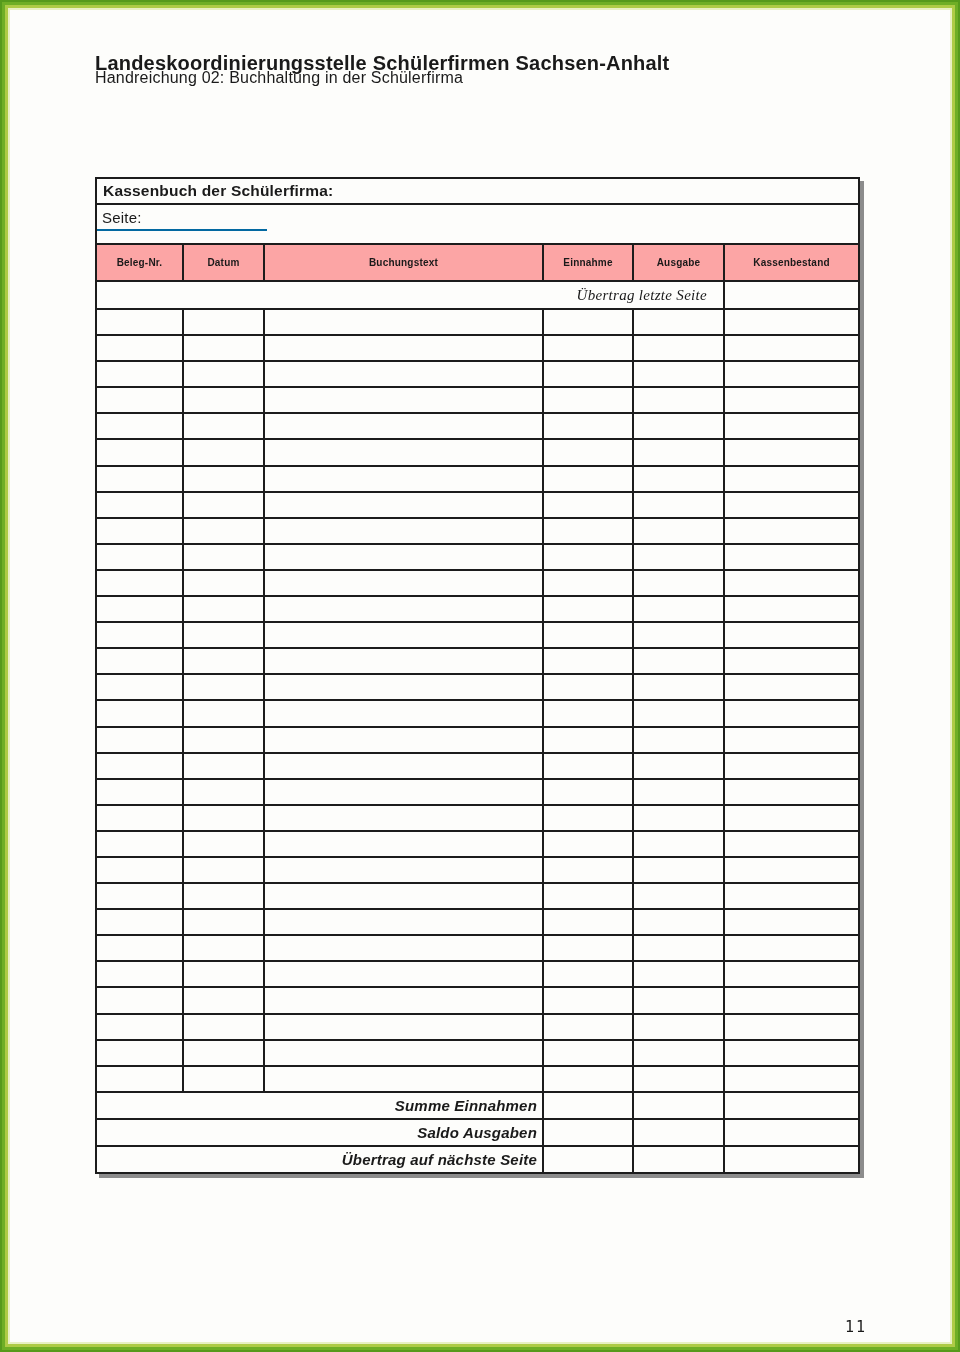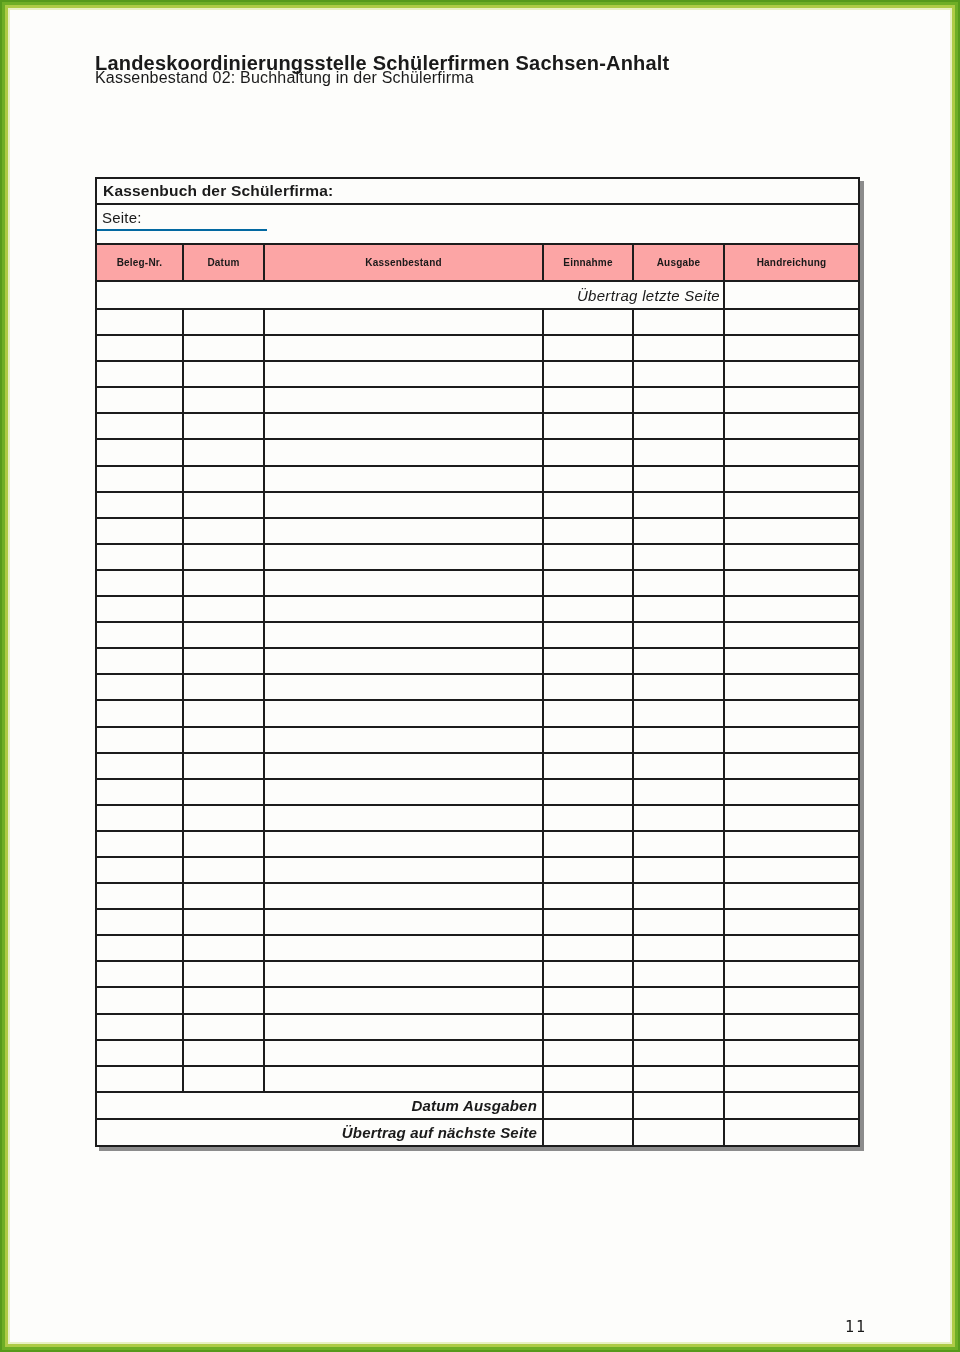--- a/index.html
+++ b/index.html
@@ -45,22 +45,23 @@
     border-bottom:2px solid #0369a1;
     font-size:15px; padding:1px 0 3px 5px; letter-spacing:0.2px;
   }
   .head-row th {
     height:37px; background:#fca5a5;
     font-size:10px; font-weight:bold; text-align:center;
     letter-spacing:0.2px; vertical-align:middle;
   }
   .carry-cell {
     height:28px; font-style:italic; font-size:15px;
-    text-align:right; padding-right:3px; letter-spacing:0.3px;
+    text-align:right; padding-right:16px; letter-spacing:0.3px;
     vertical-align:middle;
+    font-family:Liberation Serif, serif;
   }
   .data-row td { height:26.1px; }
   .sum-row td { height:27px; }
   .sum-label {
     font-style:italic; font-weight:bold; font-size:15px;
     text-align:right; padding-right:5px; letter-spacing:0.2px;
     vertical-align:middle;
   }
   .pagenum {
     position:absolute; left:95px; top:1306px; width:772px;
@@ -71,21 +72,21 @@
 </style>
 </head>
 <body>
 
 <div class="frame-1"></div>
 <div class="frame-2"></div>
 <div class="frame-3"></div>
 <div class="frame-4"></div>
 
 <div class="doc-h1">Landeskoordinierungsstelle Schülerfirmen Sachsen-Anhalt</div>
-<div class="doc-h2">Kassenbestand 02: Buchhaltung in der Schülerfirma</div>
+<div class="doc-h2">Handreichung 02: Buchhaltung in der Schülerfirma</div>
 
 <table class="kb">
   <colgroup>
     <col style="width:87px">
     <col style="width:81px">
     <col style="width:279px">
     <col style="width:90px">
     <col style="width:91px">
     <col style="width:135px">
   </colgroup>
@@ -94,24 +95,24 @@
       <td class="title-cell" colspan="6">Kassenbuch der Schülerfirma:</td>
     </tr>
     <tr>
       <td class="seite-cell" colspan="6">
         <span class="seite-span">Seite:</span>
       </td>
     </tr>
     <tr class="head-row">
       <th>Beleg-Nr.</th>
       <th>Datum</th>
-      <th>Kassenbestand</th>
+      <th>Buchungstext</th>
       <th>Einnahme</th>
       <th>Ausgabe</th>
-      <th>Handreichung</th>
+      <th>Kassenbestand</th>
     </tr>
     <tr>
       <td class="carry-cell" colspan="5">Übertrag letzte Seite</td>
       <td></td>
     </tr>
   <tr class="data-row">
         <td></td>
         <td></td>
         <td></td>
         <td></td>
@@ -344,21 +345,27 @@
       </tr>
       <tr class="data-row">
         <td></td>
         <td></td>
         <td></td>
         <td></td>
         <td></td>
         <td></td>
       </tr>
       <tr class="sum-row">
-        <td colspan="3" class="sum-label">Datum Ausgaben</td>
+        <td colspan="3" class="sum-label">Summe Einnahmen</td>
+        <td></td>
+        <td></td>
+        <td></td>
+      </tr>
+      <tr class="sum-row">
+        <td colspan="3" class="sum-label">Saldo Ausgaben</td>
         <td></td>
         <td></td>
         <td></td>
       </tr>
       <tr class="sum-row">
         <td colspan="3" class="sum-label">Übertrag auf nächste Seite</td>
         <td></td>
         <td></td>
         <td></td>
       </tr>

